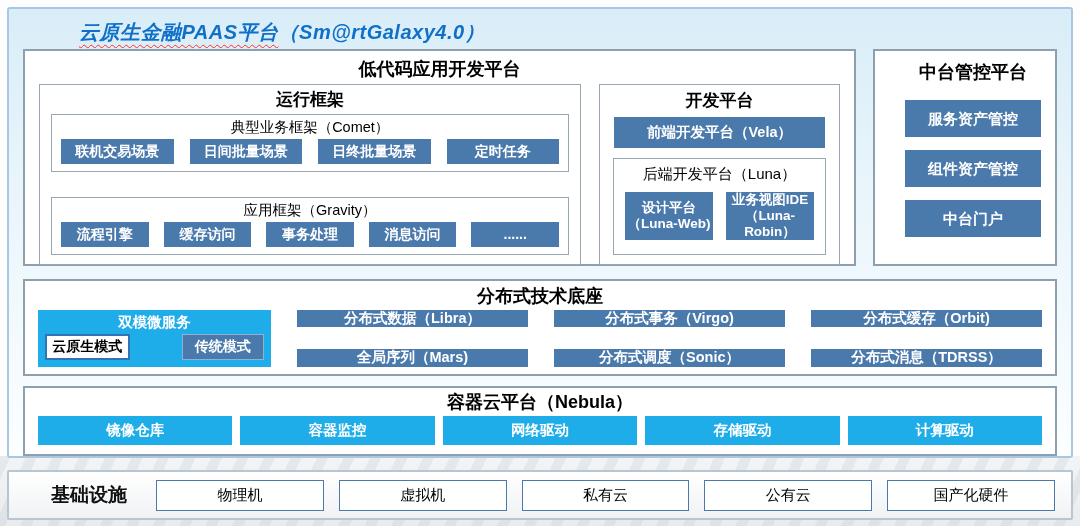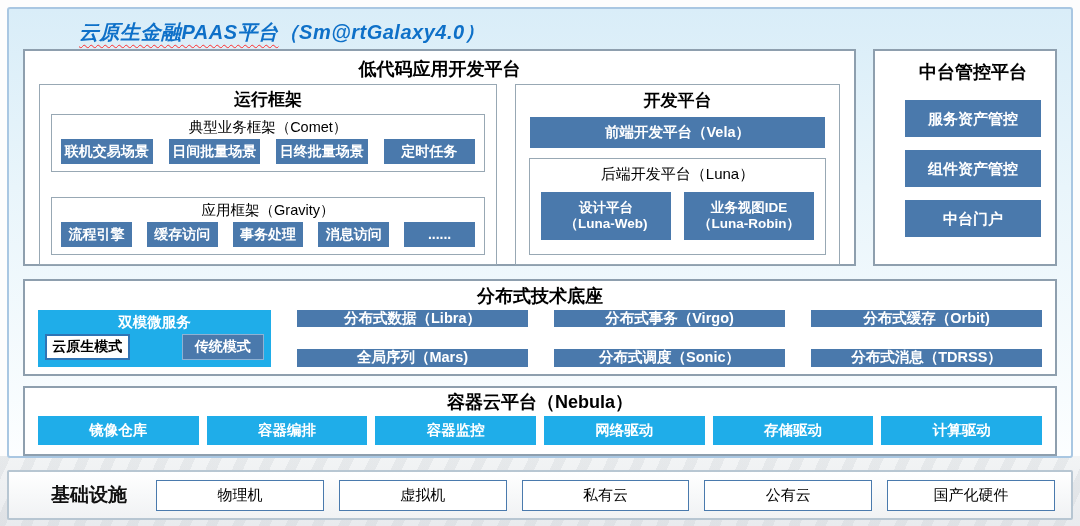--- a/index.html
+++ b/index.html
@@ -56,21 +56,21 @@
     background:#1fade9; color:#fff; font-size:14.5px; font-weight:bold;
     display:flex; align-items:center; justify-content:center;
   }
 
   
   .row1 { display:flex; gap:17px; height:217px; }
   .lowcode-box { flex:1; padding:3px 14px 10px 14px; display:flex; flex-direction:column; }
   .lowcode-title { font-size:18px; height:30px; line-height:30px; }
   .lowcode-content { flex:1; display:flex; gap:18px; }
 
-  .runtime-box { width:458px; padding:1px 11px 9px 11px; display:flex; flex-direction:column; }
+  .runtime-box { width:542px; padding:1px 11px 9px 11px; display:flex; flex-direction:column; }
   .runtime-title { font-size:17px; height:28px; line-height:28px; }
   .frame-box { flex:1; padding:1px 9px 7px 9px; display:flex; flex-direction:column; }
   .frame-box + .frame-box { margin-top:25px; }
   .frame-title { text-align:center; font-size:14.5px; height:23px; line-height:23px; color:#000; }
   .btn-row { flex:1; display:flex; align-items:center; gap:16px; }
   .btn-row .steel-btn { flex:1; height:25px; }
 
   .dev-box { flex:1; padding:1px 13px 9px 13px; display:flex; flex-direction:column; }
   .dev-title { font-size:17px; height:30px; line-height:30px; }
   .vela-btn { height:31px; margin:1px 1px 10px 1px; font-size:14.5px; }
@@ -225,21 +225,20 @@
           <div class="steel-btn">分布式消息（TDRSS）</div>
         </div>
 
       </div>
     </div>
 
     <div class="section-box nebula-box">
       <div class="hdr nebula-title">容器云平台（Nebula）</div>
       <div class="nebula-row">
         <div class="cyan-btn">镜像仓库</div>
-        <div class="cyan-btn">容器编排</div>
         <div class="cyan-btn">容器监控</div>
         <div class="cyan-btn">网络驱动</div>
         <div class="cyan-btn">存储驱动</div>
         <div class="cyan-btn">计算驱动</div>
       </div>
     </div>
 
   </div>
 
   <div class="infra-bar">

